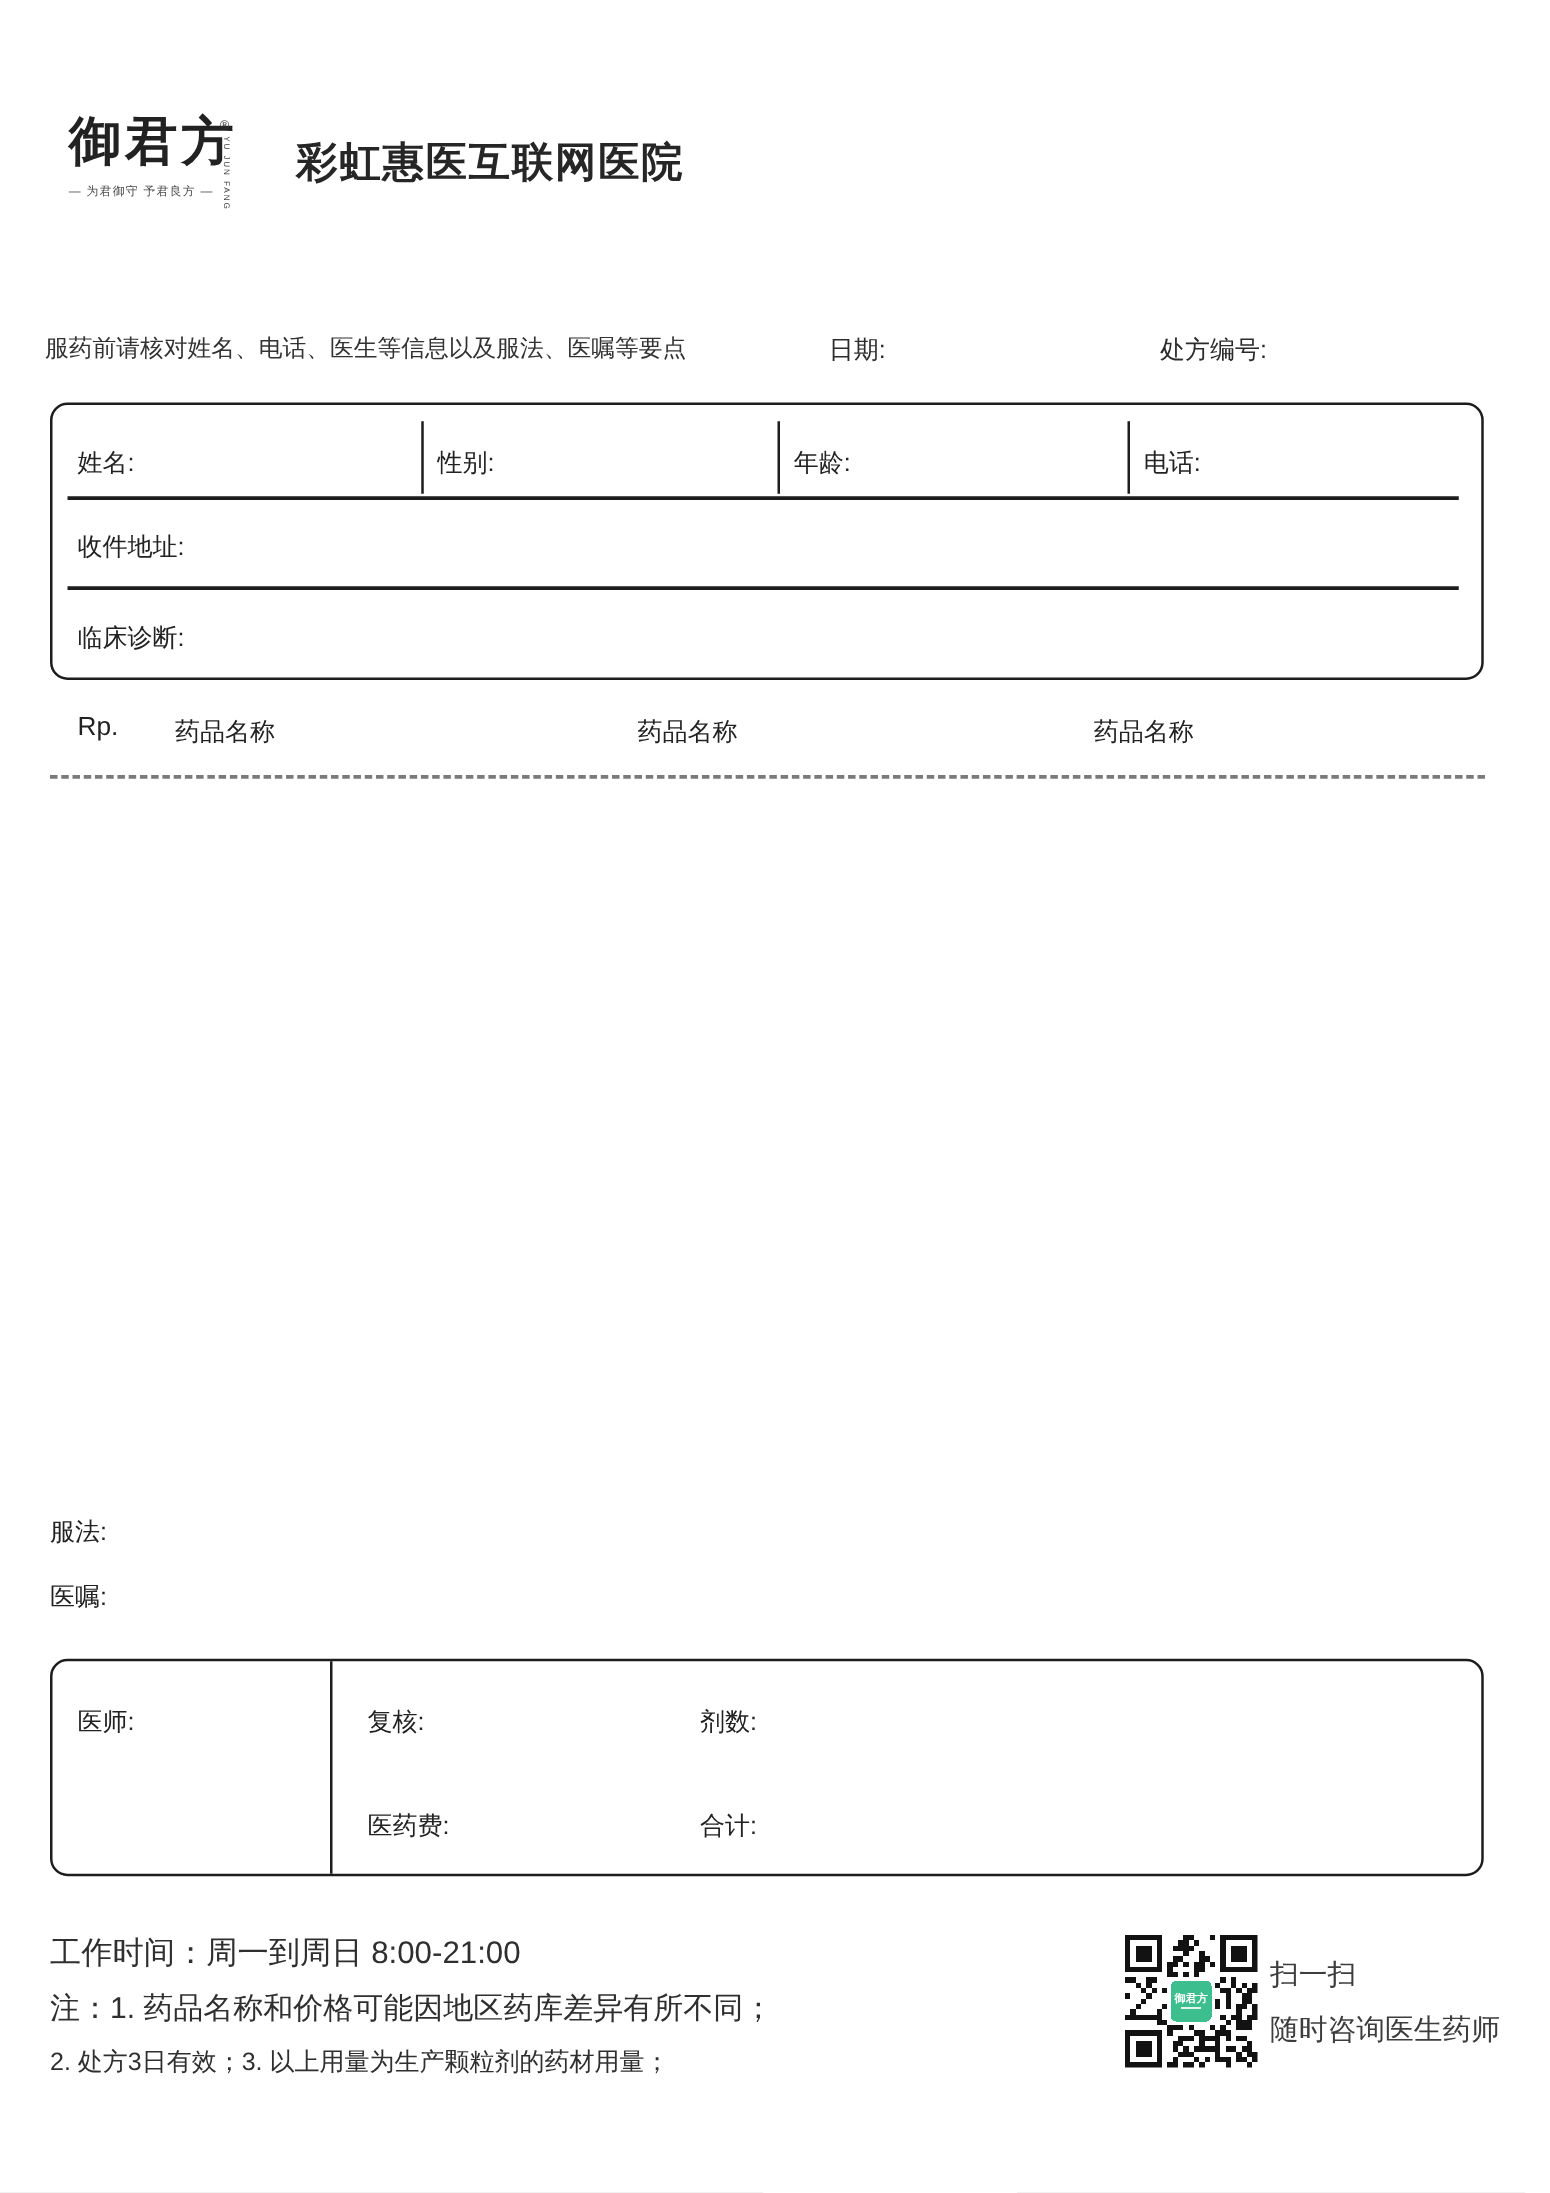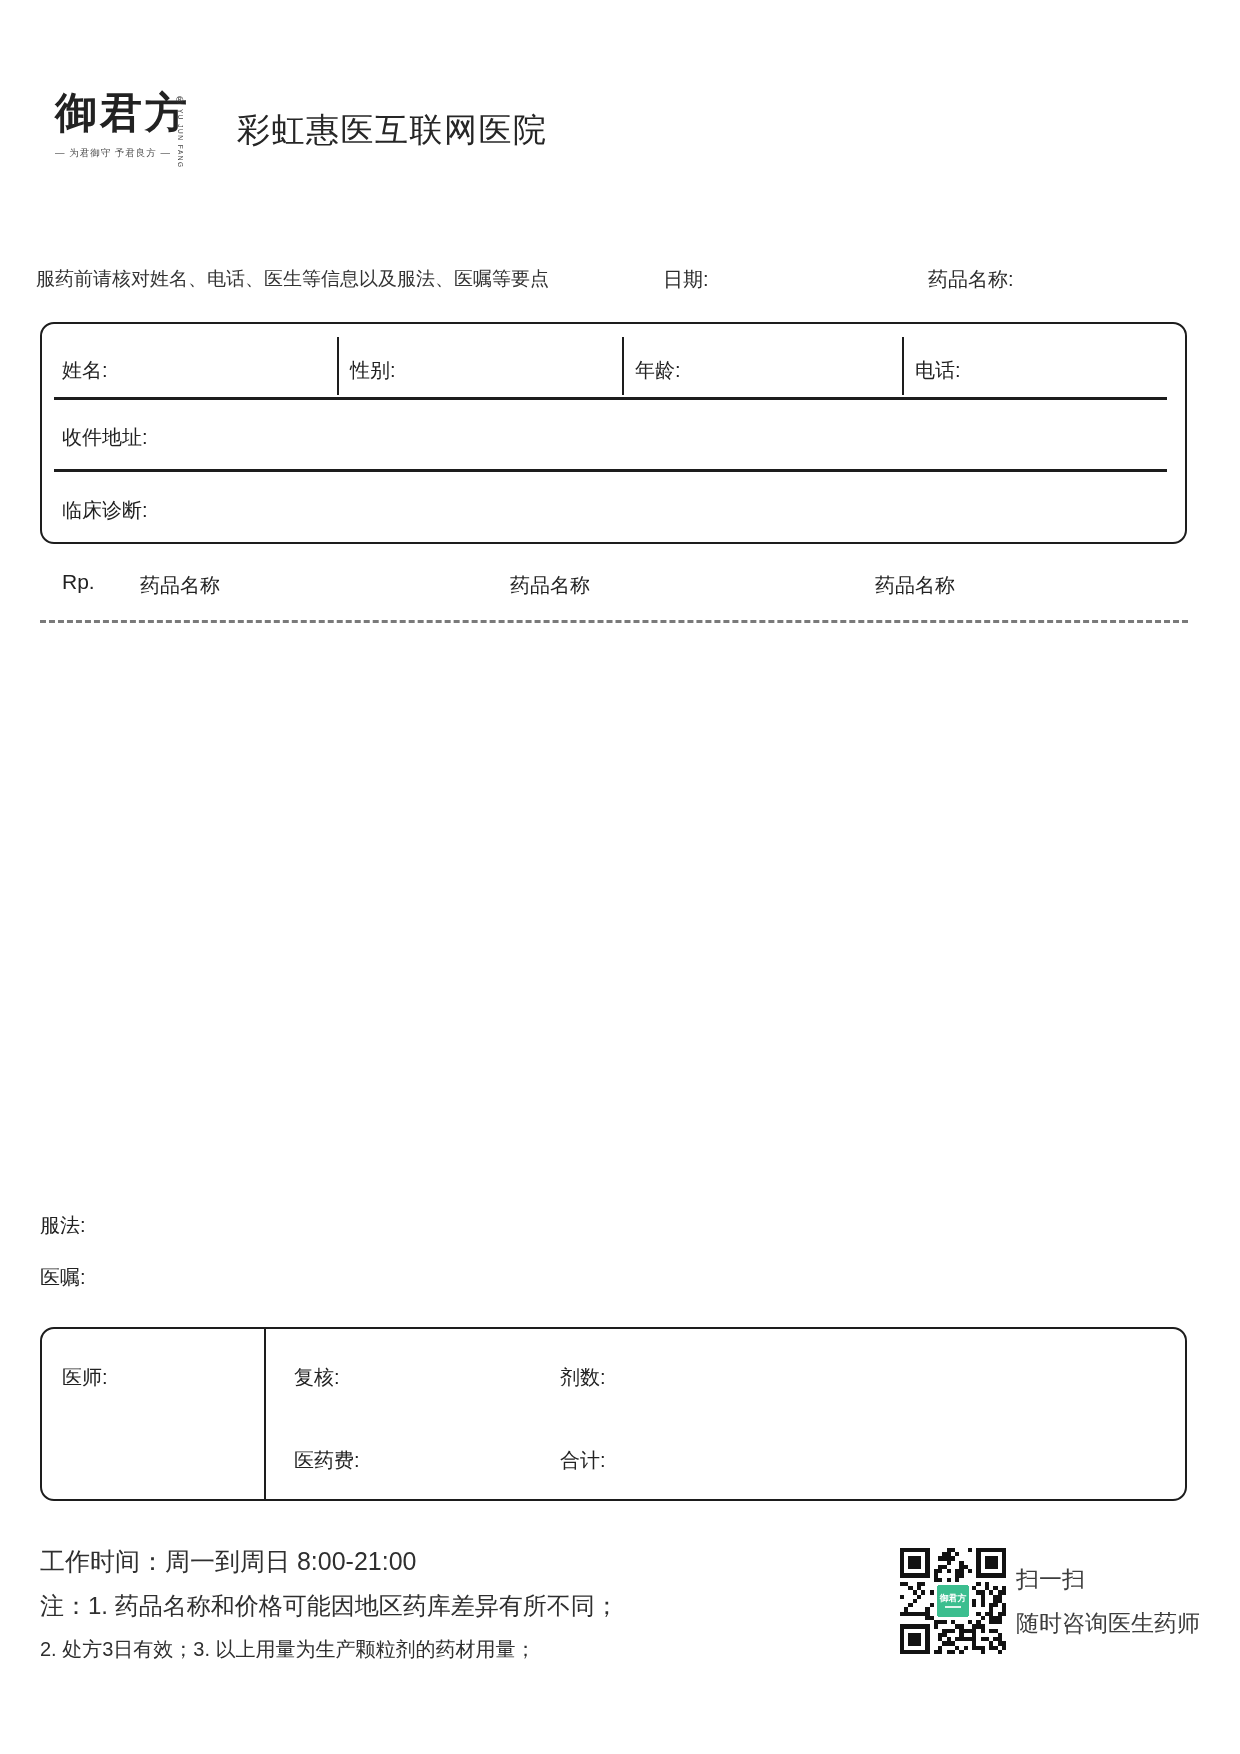--- a/index.html
+++ b/index.html
@@ -17,21 +17,21 @@
   }
   .logo-side{left:176px;top:96px;display:flex;flex-direction:column;align-items:center;}
   .logo-reg{font-size:10px;color:#333;line-height:1;}
   .logo-vert{
     writing-mode:vertical-rl;font-size:6.5px;letter-spacing:1.5px;color:#444;
     margin-top:3px;line-height:1;
   }
   .logo-tagline{left:55px;top:147px;width:135px;font-size:9.5px;color:#4a4a4a;
     letter-spacing:1px;white-space:nowrap;}
   .hospital-name{
-    left:237px;top:108px;font-size:33px;font-weight:400;color:#262626;
+    left:237px;top:108px;font-size:33px;font-weight:700;color:#262626;
     letter-spacing:1.5px;
   }
 
   
   .notice{left:36px;top:266px;font-size:19px;color:#333;}
   .date-label{left:663px;top:266px;font-size:20px;color:#2b2b2b;}
   .rxno-label{left:928px;top:266px;font-size:20px;color:#2b2b2b;}
 
   
   .box{border:2.5px solid #1d1d1d;border-radius:14px;background:#fff;}
@@ -69,21 +69,21 @@
   <div class="abs logo-text">御君方</div>
   <div class="abs logo-side">
     <span class="logo-reg">®</span>
     <span class="logo-vert">YU JUN FANG</span>
   </div>
   <div class="abs logo-tagline">— 为君御守 予君良方 —</div>
   <div class="abs hospital-name">彩虹惠医互联网医院</div>
 
   <div class="abs notice">服药前请核对姓名、电话、医生等信息以及服法、医嘱等要点</div>
   <div class="abs date-label">日期:</div>
-  <div class="abs rxno-label">药品名称:</div>
+  <div class="abs rxno-label">处方编号:</div>
 
   <div class="abs box patient-box">
     <span class="flabel" style="left:20px;top:33px;">姓名:</span>
     <span class="flabel" style="left:308px;top:33px;">性别:</span>
     <span class="flabel" style="left:593px;top:33px;">年龄:</span>
     <span class="flabel" style="left:873px;top:33px;text-align:right;">电话:</span>
     <span class="vline" style="left:295px;top:13px;height:58px;"></span>
     <span class="vline" style="left:580px;top:13px;height:58px;"></span>
     <span class="vline" style="left:860px;top:13px;height:58px;"></span>
     <span class="hline" style="top:73px;"></span>

